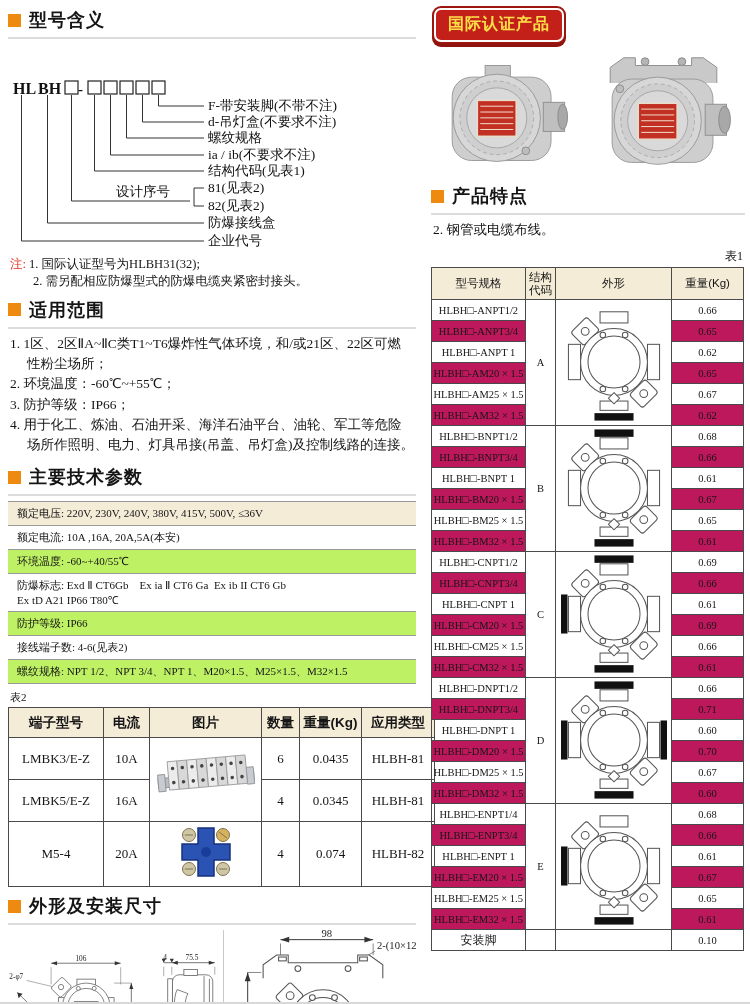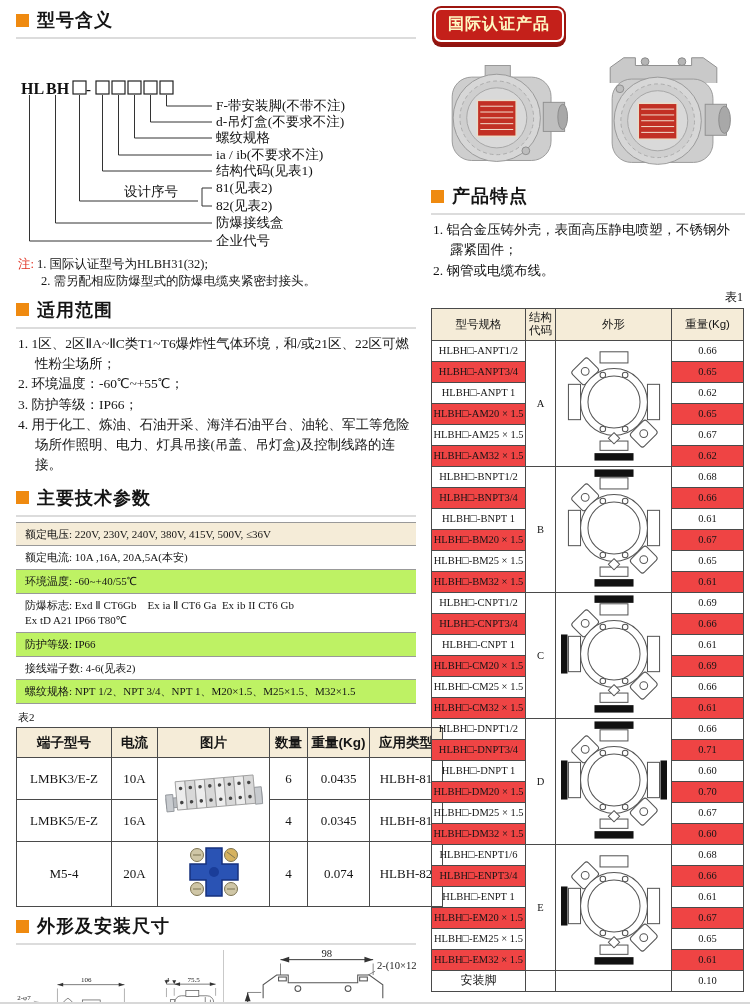--- a/index.html
+++ b/index.html
@@ -1,20 +1,20 @@
 <!DOCTYPE html>
 <html><head>
 <meta charset="utf-8">
 <style>
   * { box-sizing: border-box; margin:0; padding:0; }
   html,body { width:750px; background:#fff; color:#151515;
     font-family:"Liberation Serif", serif; }
   .page { position:relative; width:750px; height:1004px; overflow:hidden;
     display:flex; border-bottom:2px solid #d8d8d8; }
-  .col-left { width:422px; padding:8px 6px 0 16px; }
+  .col-left { width:422px; padding:8px 6px 0 8px; }
   .col-right { width:328px; padding:4px 5px 0 9px; }
 
   
   .sec-h { display:flex; align-items:center; gap:8px;
     border-bottom:2px solid #dcdcdc; padding-bottom:5px; margin-bottom:5px; }
   .sec-h .sq { width:13px; height:13px; background:#ef8a10; flex:0 0 auto; }
   .sec-h .t { font-size:18px; font-weight:bold;
     font-family:"Liberation Sans", sans-serif; letter-spacing:1px; }
 
   
@@ -47,26 +47,26 @@
   .t2 th { background:#f5ecd8; font-size:13.5px; font-weight:bold;
     height:30px; font-family:"Liberation Sans", sans-serif; }
   .t2 td { text-align:center; font-size:13px; height:42px; }
   .t2 .imgc { background:#fff; }
 
   
   .t1 { width:312px; table-layout:fixed; }
   .t1 th { background:#f5ecd8; font-size:11.5px; font-weight:normal;
     height:32px; line-height:1.15; font-family:"Liberation Sans", sans-serif; }
   .t1 td { font-size:10.5px; text-align:center; height:21px; padding:0 1px; }
-  .t1 td.stripe { background:#ef4444; }
+  .t1 td.stripe { background:#be185d; }
   .t1 .t1-shape { background:#fff; }
   .t1 .t1-foot { font-size:12px; font-family:"Liberation Sans", sans-serif; }
 
   
-  .badge { display:inline-block; background:#c4201a; color:#fef9c3;
+  .badge { display:inline-block; background:#c4201a; color:#fde047;
     font-weight:bold; font-size:16px; letter-spacing:1px;
     font-family:"Liberation Sans", sans-serif;
     padding:4px 12px 5px 12px; border:2px solid #ffffff; border-radius:7px;
     box-shadow:0 0 0 2px #9d150f, 0 3px 0 2px #8e1410; margin:4px 0 2px 3px; }
 
   .photos { display:flex; gap:6px; justify-content:center; margin:6px 0 8px 0; }
 
   .features { font-size:13.5px; line-height:1.5; margin:3px 2px 8px 2px; }
   .features div { padding-left:17px; text-indent:-17px; }
 
@@ -441,21 +441,20 @@
           </g>
         <circle cx="32" cy="40" r="4" fill="#bdbdbd" stroke="#8d8d8d"></circle>
       </svg>
     </div>
 
     <div class="sec-h">
       <div class="sq"></div>
       <div class="t">产品特点</div>
     </div>
     <div class="features" id="feature-list">
-        <div>1. 铝合金压铸外壳，表面高压静电喷塑，不锈钢外露紧固件；</div>
         <div>2. 钢管或电缆布线。</div>
       </div>
 
     <div class="tbl-label right">表1</div>
     <table class="t1">
       <colgroup>
           <col style="width:94px">
           <col style="width:30px">
           <col style="width:116px">
           <col style="width:72px">
@@ -673,21 +672,21 @@
           </tr>
           <tr>
             <td class="t1-model">HLBH□-DM25 × 1.5</td>
             <td class="t1-weight">0.67</td>
           </tr>
           <tr>
             <td class="t1-model stripe">HLBH□-DM32 × 1.5</td>
             <td class="t1-weight stripe">0.60</td>
           </tr>
           <tr>
-            <td class="t1-model">HLBH□-ENPT1/6</td>
+            <td class="t1-model">HLBH□-ENPT1/4</td>
             <td class="t1-code" rowspan="6">E</td>
             <td class="t1-shape" rowspan="6"><svg width="106" height="122" viewBox="0 0 114 130">
                 <g stroke="#555" stroke-width="1.1" fill="#fff">
                   <rect x="8" y="46" width="13" height="38"></rect>
                   <rect x="93" y="46" width="13" height="38"></rect>
                   <rect x="42" y="11" width="30" height="12"></rect>
                   <rect x="42" y="107" width="30" height="10"></rect>
                   <g transform="rotate(-45 26 32)">
                     <rect x="14" y="22" width="24" height="20" rx="3"></rect>
                   </g>

